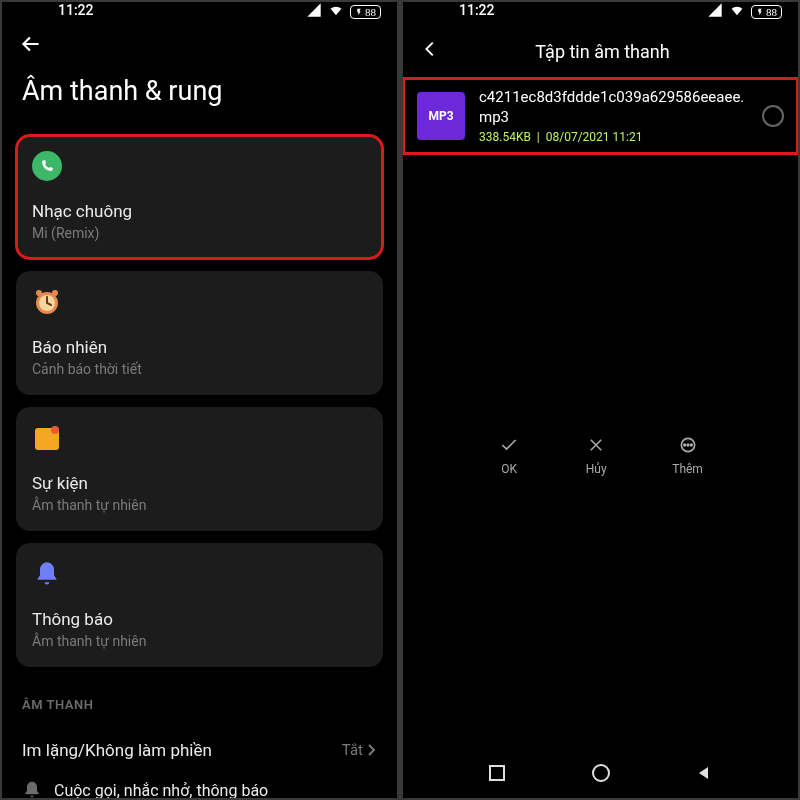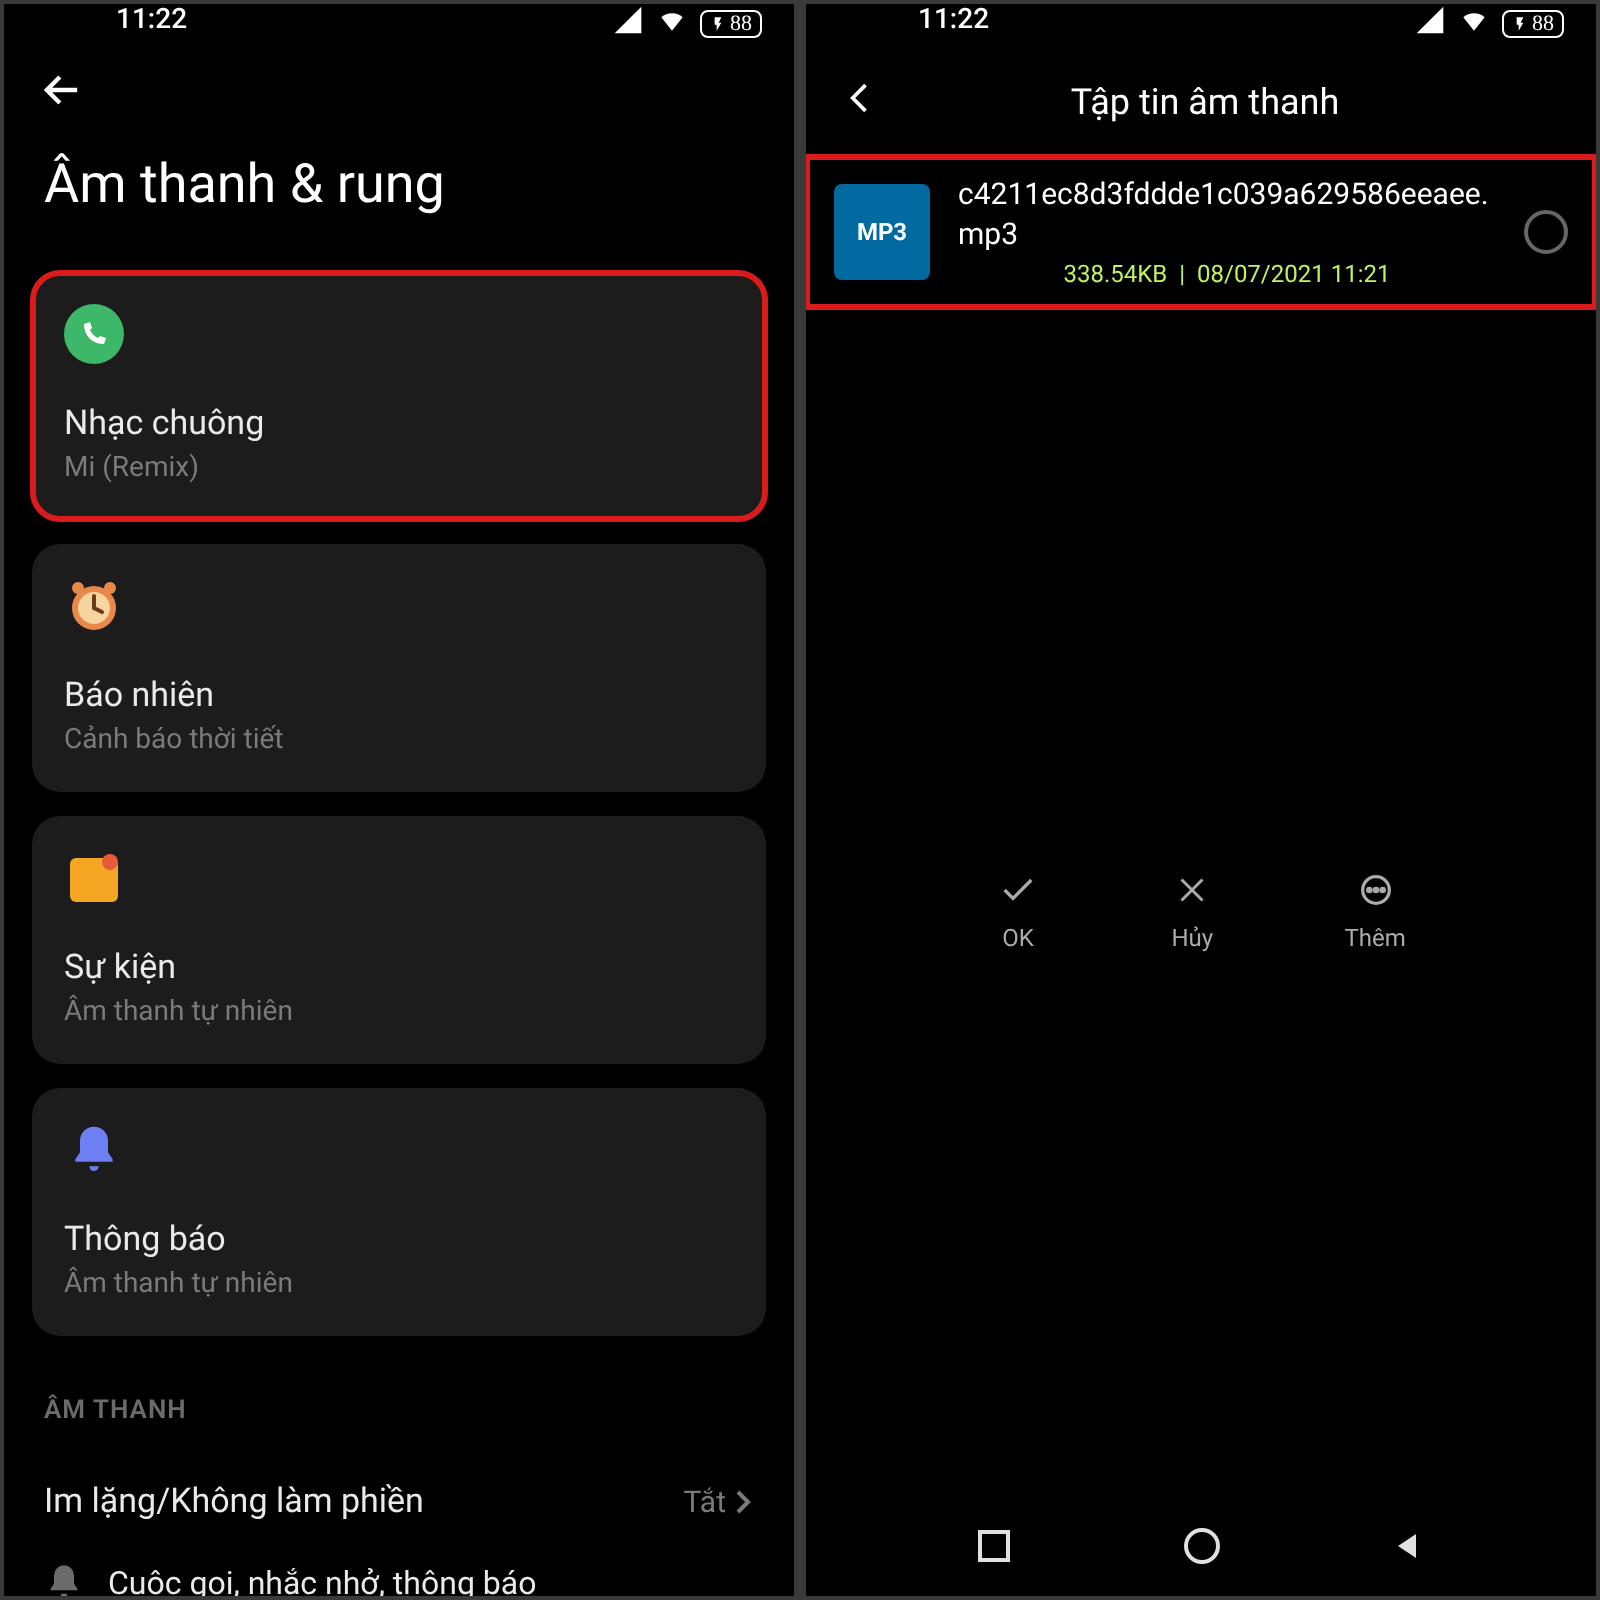--- a/index.html
+++ b/index.html
@@ -162,31 +162,31 @@
   padding: 10px 14px 10px 14px;
   position: relative;
 }
 .file-row.highlight-red {
   outline: 3px solid #d91b1b;
   outline-offset: -2px;
 }
 .file-icon {
   width: 48px;
   height: 48px;
-  background: #0369a1;
+  background: #6d28d9;
   border-radius: 4px;
   display: flex;
   align-items: center;
   justify-content: center;
   color: #fff;
   font-size: 12px;
   font-weight: 700;
   flex-shrink: 0;
 }
-.file-info { flex: 1; display: flex; flex-direction: column; gap: 3px; min-width: 0; align-items: center; }
+.file-info { flex: 1; display: flex; flex-direction: column; gap: 3px; min-width: 0; }
 .file-name {
   color: #fff;
   font-size: 15px;
   line-height: 1.3;
   word-break: break-all;
 }
 .file-meta {
   color: #bef264;
   font-size: 12px;
 }

